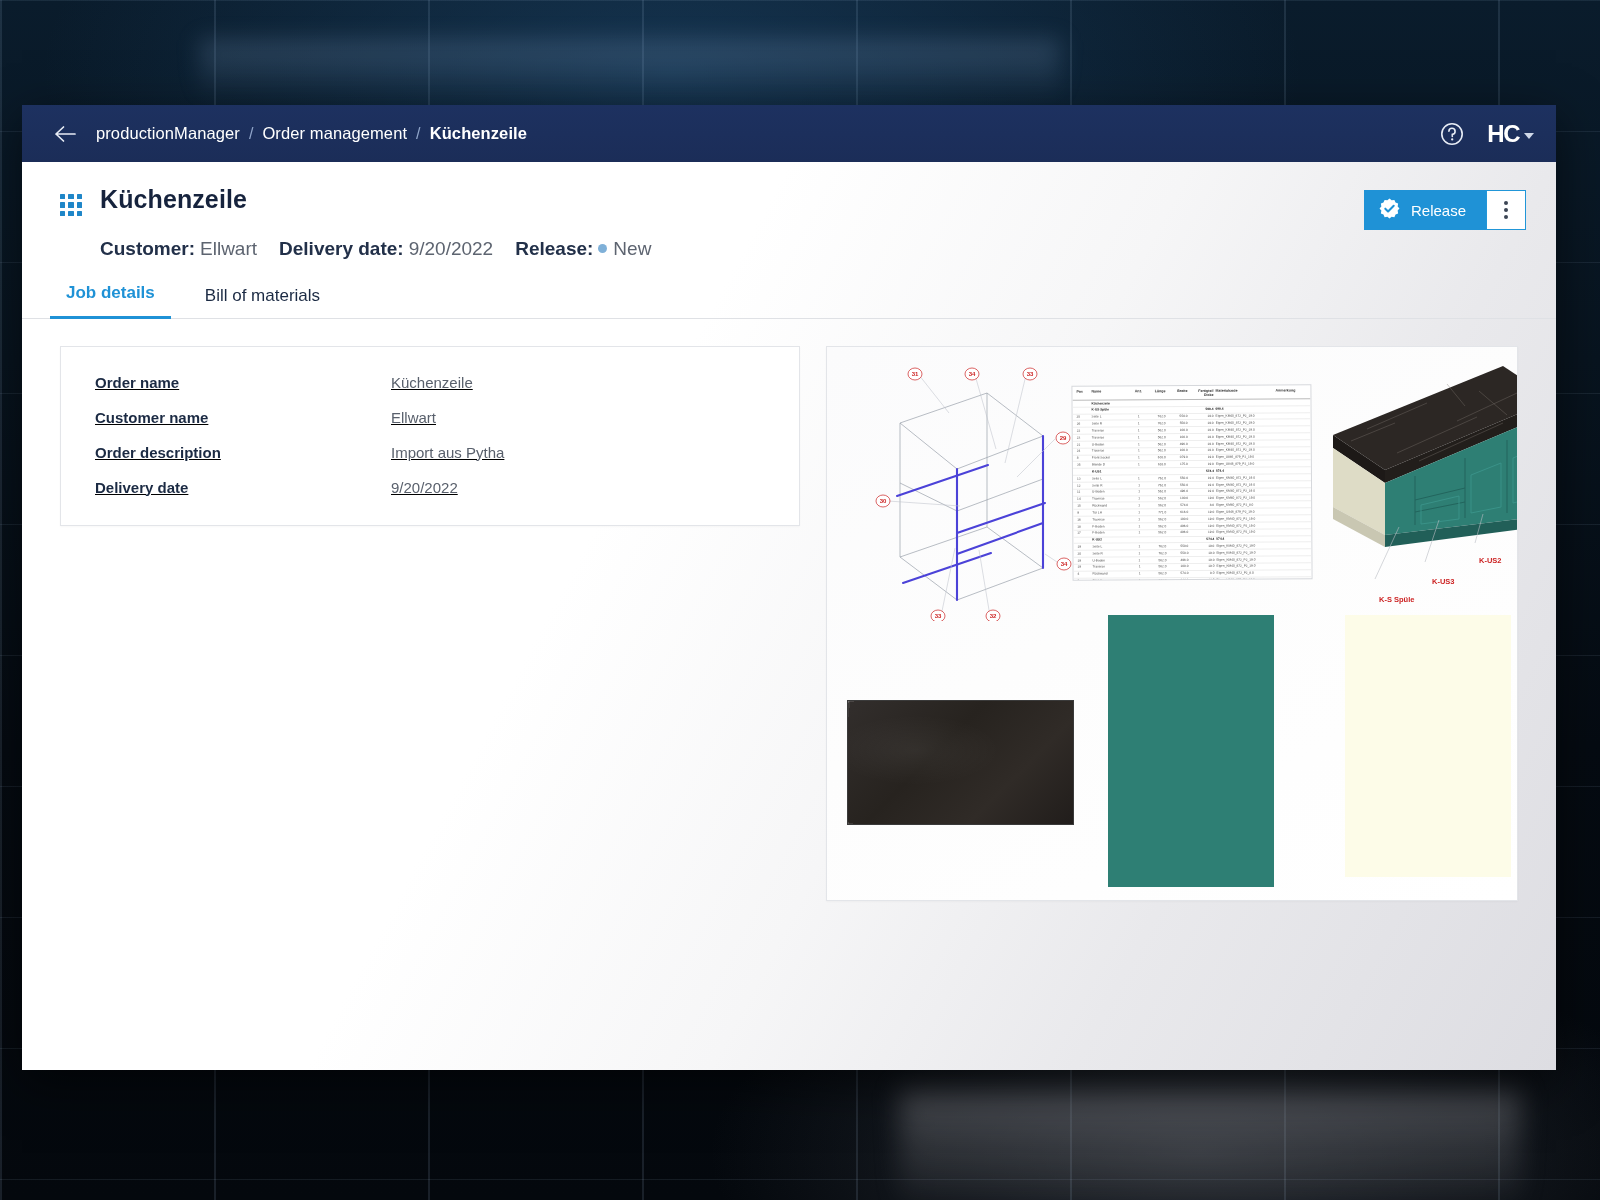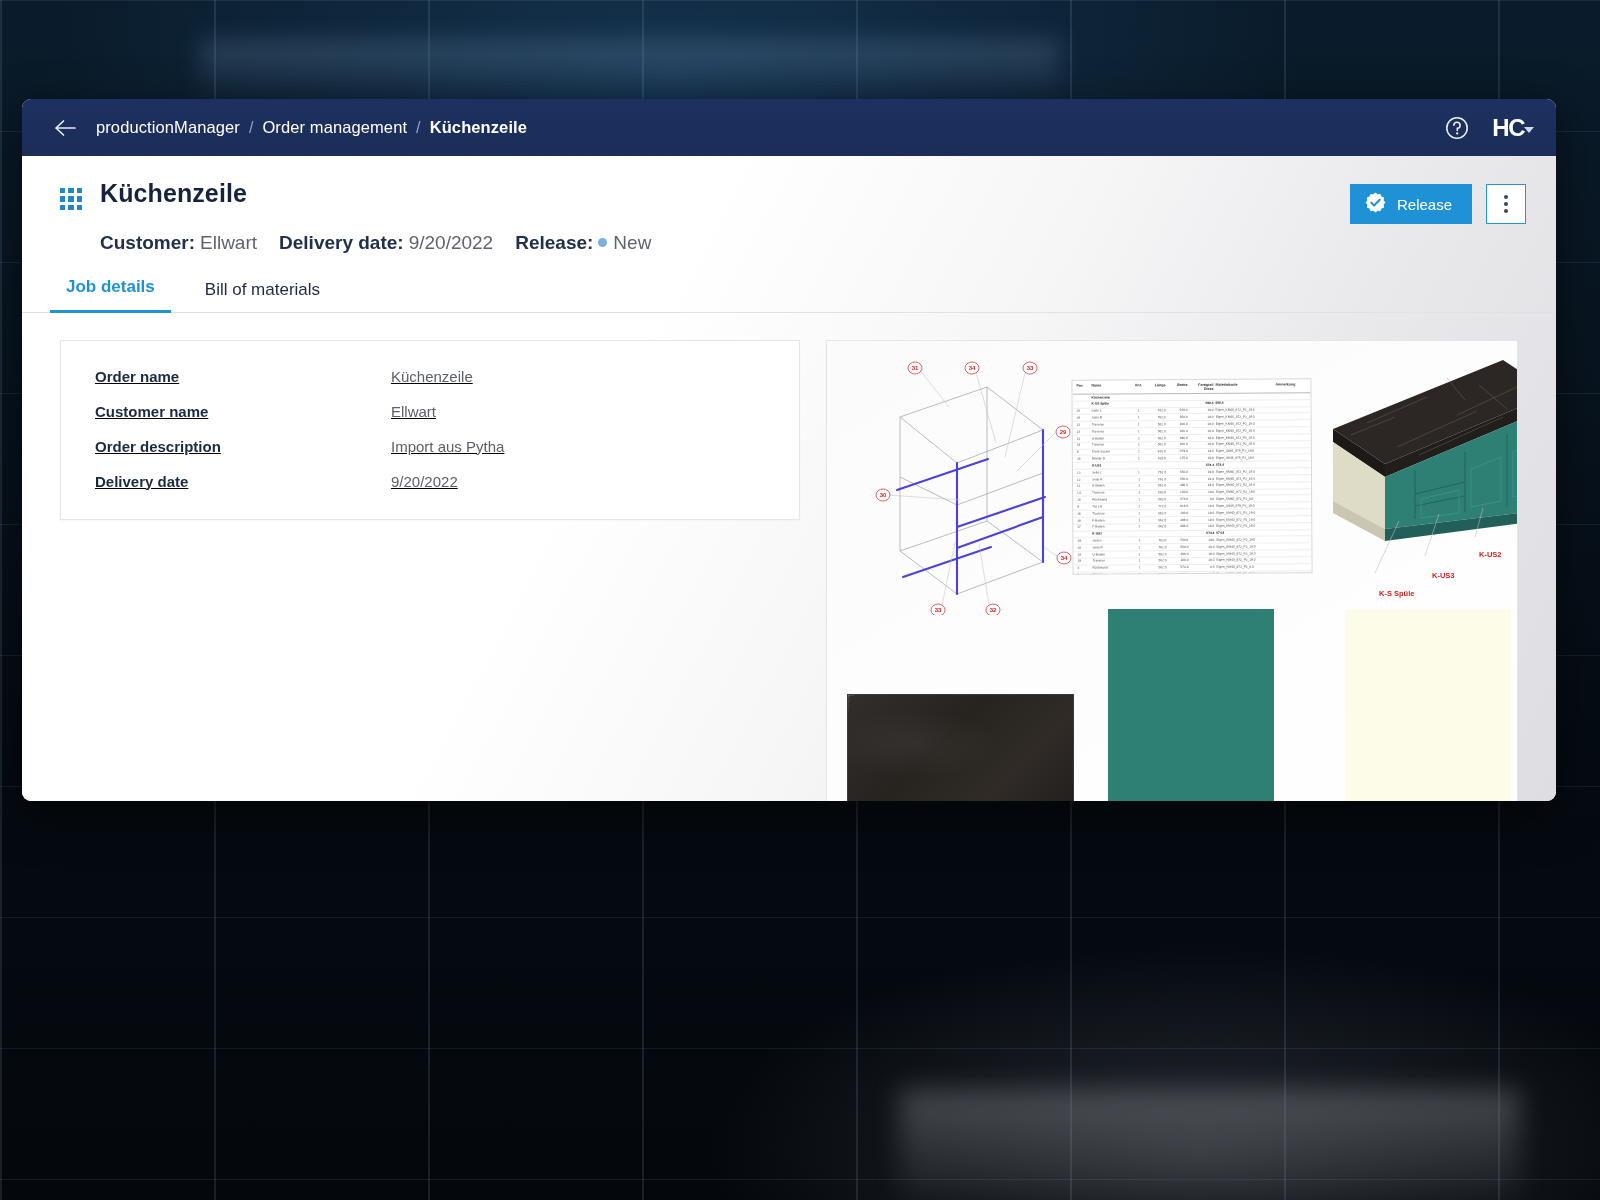--- a/index.html
+++ b/index.html
@@ -36,28 +36,27 @@
   }
   #glow-b {
     position: absolute; left: 900px; top: 1090px; width: 620px; height: 110px;
     background: linear-gradient(180deg, rgba(150,150,155,0.40), rgba(150,150,155,0.05));
     filter: blur(13px);
   }
 
   
   #app-window {
     position: absolute;
-    left: 22px; top: 99px;
-    width: 1534px; height: 702px;
+    left: 22px; top: 105px;
+    width: 1534px; height: 965px;
     background: #fff;
     box-shadow: 0 14px 46px rgba(0,0,0,0.55);
     overflow: hidden;
     display: flex;
     flex-direction: column;
-    border-radius: 9px;
   }
 
   
   #topbar {
     height: 57px;
     flex: 0 0 57px;
     background: linear-gradient(180deg, #1d3160 0%, #1b2d58 100%);
     display: flex;
     align-items: center;
     padding: 0 22px 0 26px;
@@ -77,21 +76,21 @@
   }
   .crumb { color: #ffffff; cursor: pointer; }
   .crumb.current { font-weight: bold; cursor: default; }
   .crumb-sep { color: #8fa4c9; margin: 0 9px; font-size: 16px; }
   #topbar-right {
     margin-left: auto;
     display: flex; align-items: center; gap: 22px;
   }
   #help-icon { cursor: pointer; display: flex; }
   #brand-logo {
-    display: flex; align-items: center; 
+    display: flex; align-items: center; gap: 5px;
     cursor: pointer;
   }
   .logo-mark {
     font-size: 24px; font-weight: bold; letter-spacing: -1.5px;
     color: #ffffff; line-height: 1;
     font-family: "Liberation Sans", sans-serif;
   }
   .logo-caret {
     width: 0; height: 0;
     border-left: 5.5px solid transparent;
@@ -144,21 +143,21 @@
   .meta-value { color: #5d6470; }
   #status-dot {
     width: 9px; height: 9px; border-radius: 50%;
     background: #7fb0d8;
     margin-right: 6px;
     display: inline-block;
   }
 
   #header-actions {
     margin-left: auto;
-    display: flex; align-items: center; gap: 14px;
+    display: flex; align-items: center; 
     padding-top: 4px;
   }
   #release-btn {
     height: 40px;
     background: #1f92d6;
     color: #fff;
     border: none;
     display: flex; align-items: center;
     gap: 10px;
     padding: 0 20px 0 14px;

